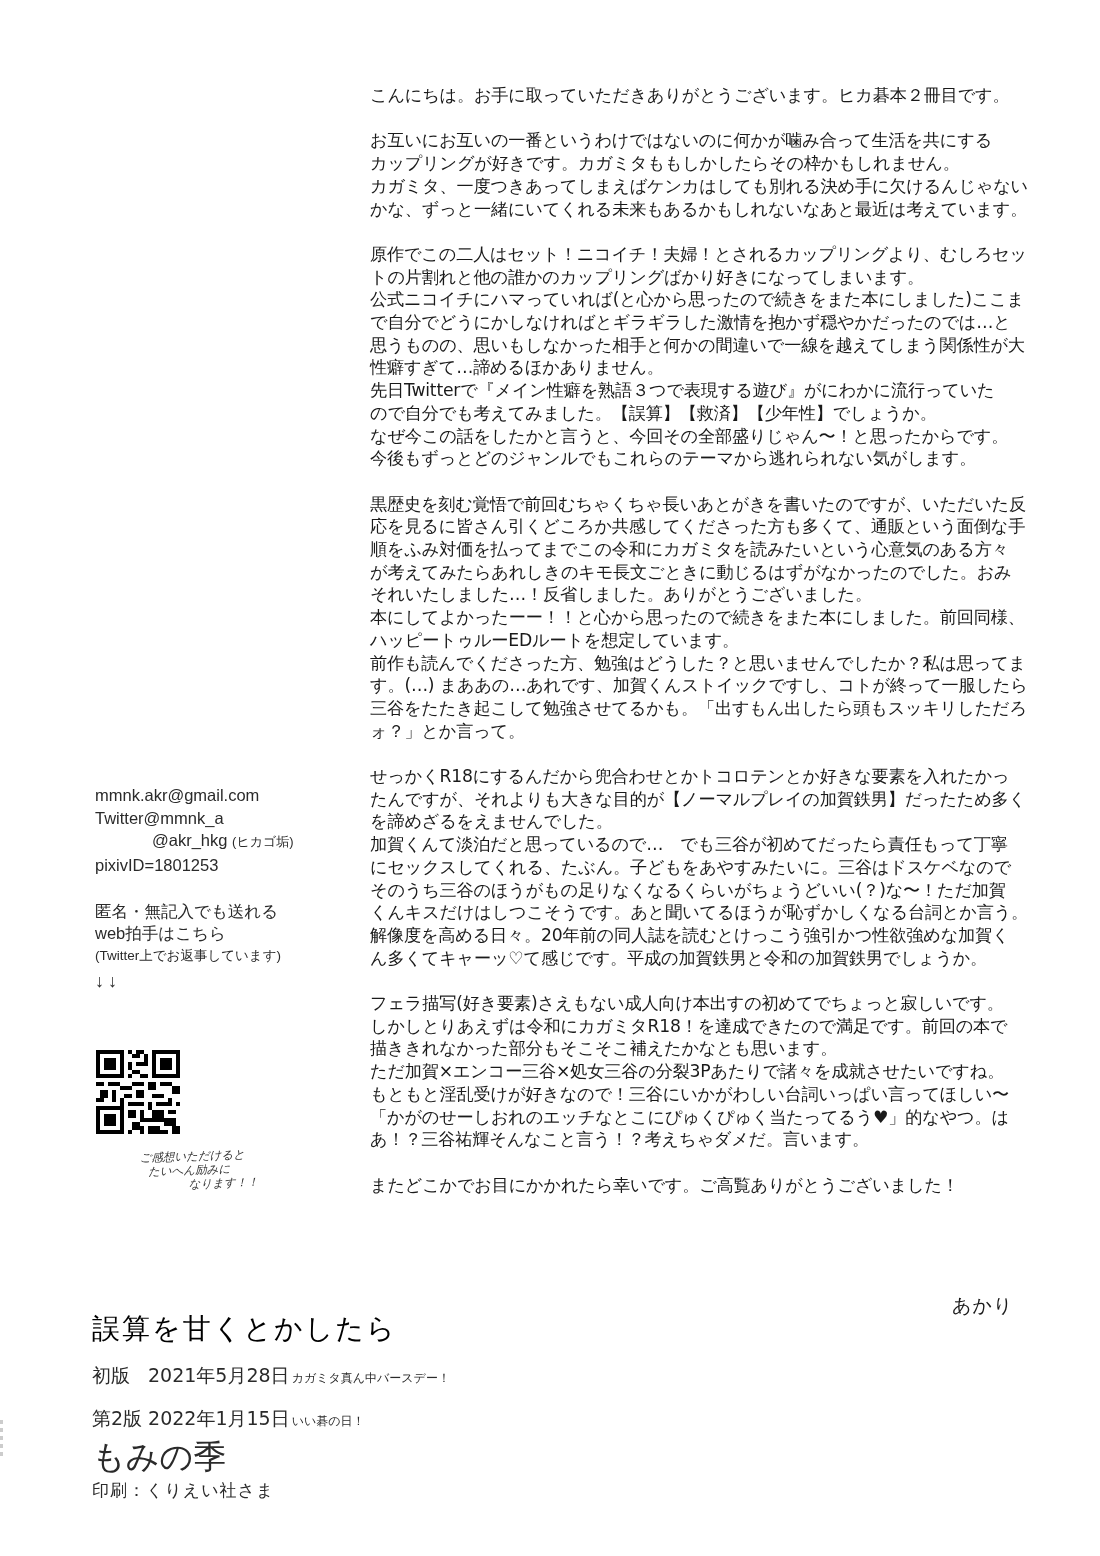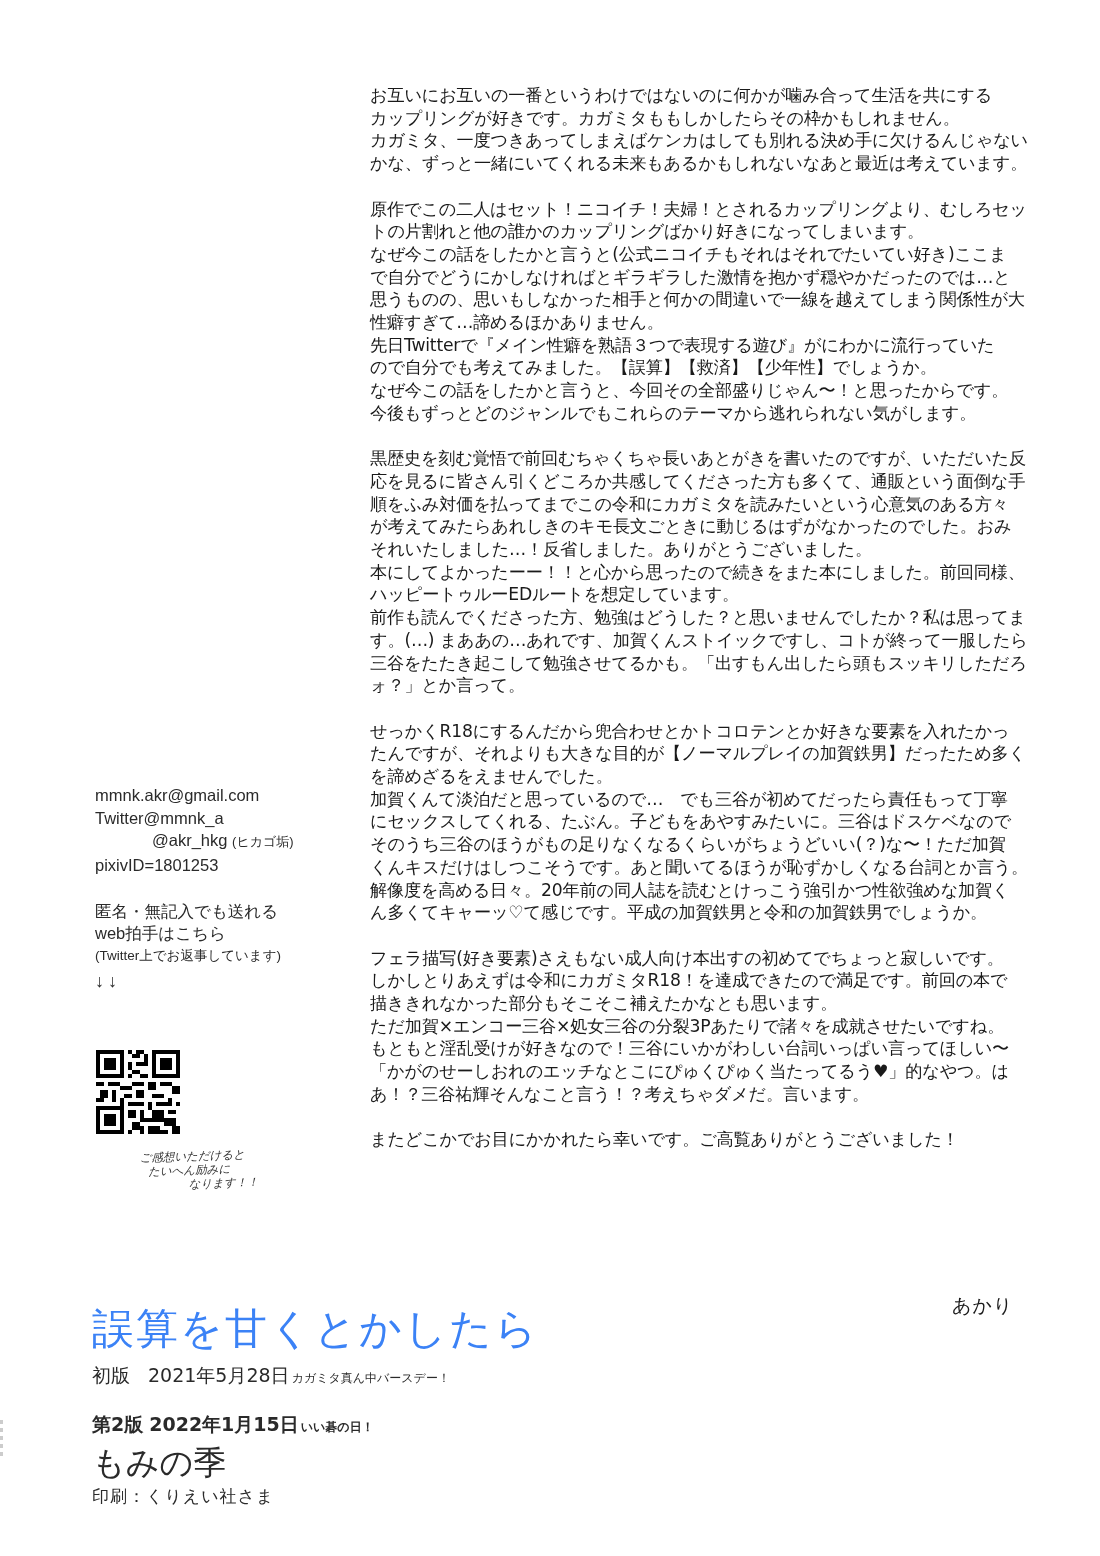--- a/index.html
+++ b/index.html
@@ -32,46 +32,49 @@
   .handwrite {
     position: absolute; left: 140px; top: 1148px; width: 160px;
     font-family: "DejaVu Sans", sans-serif; font-size: 11.5px; line-height: 14px; color: #333;
     transform: rotate(-2deg); font-style: italic;
   }
   .handwrite .line { display: block; white-space: nowrap; }
   .handwrite .l1 { padding-left: 0; }
   .handwrite .l2 { padding-left: 8px; }
   .handwrite .l3 { padding-left: 48px; }
   .colophon { position: absolute; left: 92px; top: 1306px; color: #2a2a2a; }
-  .colophon .title { font-family: "DejaVu Sans", sans-serif; font-size: 42px; font-weight: 200; letter-spacing: 2px; color: #3b82f6; line-height: 46px; }
+  .colophon .title { font-family: "DejaVu Sans", sans-serif; font-size: 28px; font-weight: 200; letter-spacing: 2px; color: #000000; line-height: 46px; }
   .colophon .edition { font-size: 19px; line-height: 26px; white-space: nowrap; margin-top: 10px; }
-  .colophon .edition + .edition { margin-top: 20px; font-weight: bold; }
+  .colophon .edition + .edition { margin-top: 14px; }
   .colophon .edition .label { display: inline-block; }
   .colophon .edition .date { margin-left: 18px; }
   .colophon .edition .memo { font-size: 12px; margin-left: 2px; }
   .colophon .edition.second .date { margin-left: 6px; }
   .colophon .circle { font-size: 33px; line-height: 34px; margin-top: 6px; }
   .colophon .printer { font-size: 17px; line-height: 24px; margin-top: 4px; letter-spacing: 1px; }
   .edge-mark { position: absolute; left: 0; top: 1420px; width: 3px; height: 40px;
     background: repeating-linear-gradient(#999 0 4px, transparent 4px 8px); opacity: .5; }
 </style>
 </head>
 <body>
 
 <div class="afterword" id="afterword">
     <div class="para">
+      <span class="line">こんにちは。お手に取っていただきありがとうございます。ヒカ碁本２冊目です。</span>
+    </div>
+    <div class="para">
       <span class="line">お互いにお互いの一番というわけではないのに何かが噛み合って生活を共にする</span>
       <span class="line">カップリングが好きです。カガミタももしかしたらその枠かもしれません。</span>
       <span class="line">カガミタ、一度つきあってしまえばケンカはしても別れる決め手に欠けるんじゃない</span>
       <span class="line">かな、ずっと一緒にいてくれる未来もあるかもしれないなあと最近は考えています。</span>
     </div>
     <div class="para">
       <span class="line">原作でこの二人はセット！ニコイチ！夫婦！とされるカップリングより、むしろセッ</span>
       <span class="line">トの片割れと他の誰かのカップリングばかり好きになってしまいます。</span>
-      <span class="line">なぜ今この話をしたかと言うと(公式ニコイチもそれはそれでたいてい好き)ここま</span>
+      <span class="line">公式ニコイチにハマっていれば(と心から思ったので続きをまた本にしました)ここま</span>
       <span class="line">で自分でどうにかしなければとギラギラした激情を抱かず穏やかだったのでは…と</span>
       <span class="line">思うものの、思いもしなかった相手と何かの間違いで一線を越えてしまう関係性が大</span>
       <span class="line">性癖すぎて…諦めるほかありません。</span>
       <span class="line">先日Twitterで『メイン性癖を熟語３つで表現する遊び』がにわかに流行っていた</span>
       <span class="line">ので自分でも考えてみました。【誤算】【救済】【少年性】でしょうか。</span>
       <span class="line">なぜ今この話をしたかと言うと、今回その全部盛りじゃん〜！と思ったからです。</span>
       <span class="line">今後もずっとどのジャンルでもこれらのテーマから逃れられない気がします。</span>
     </div>
     <div class="para">
       <span class="line">黒歴史を刻む覚悟で前回むちゃくちゃ長いあとがきを書いたのですが、いただいた反</span>

